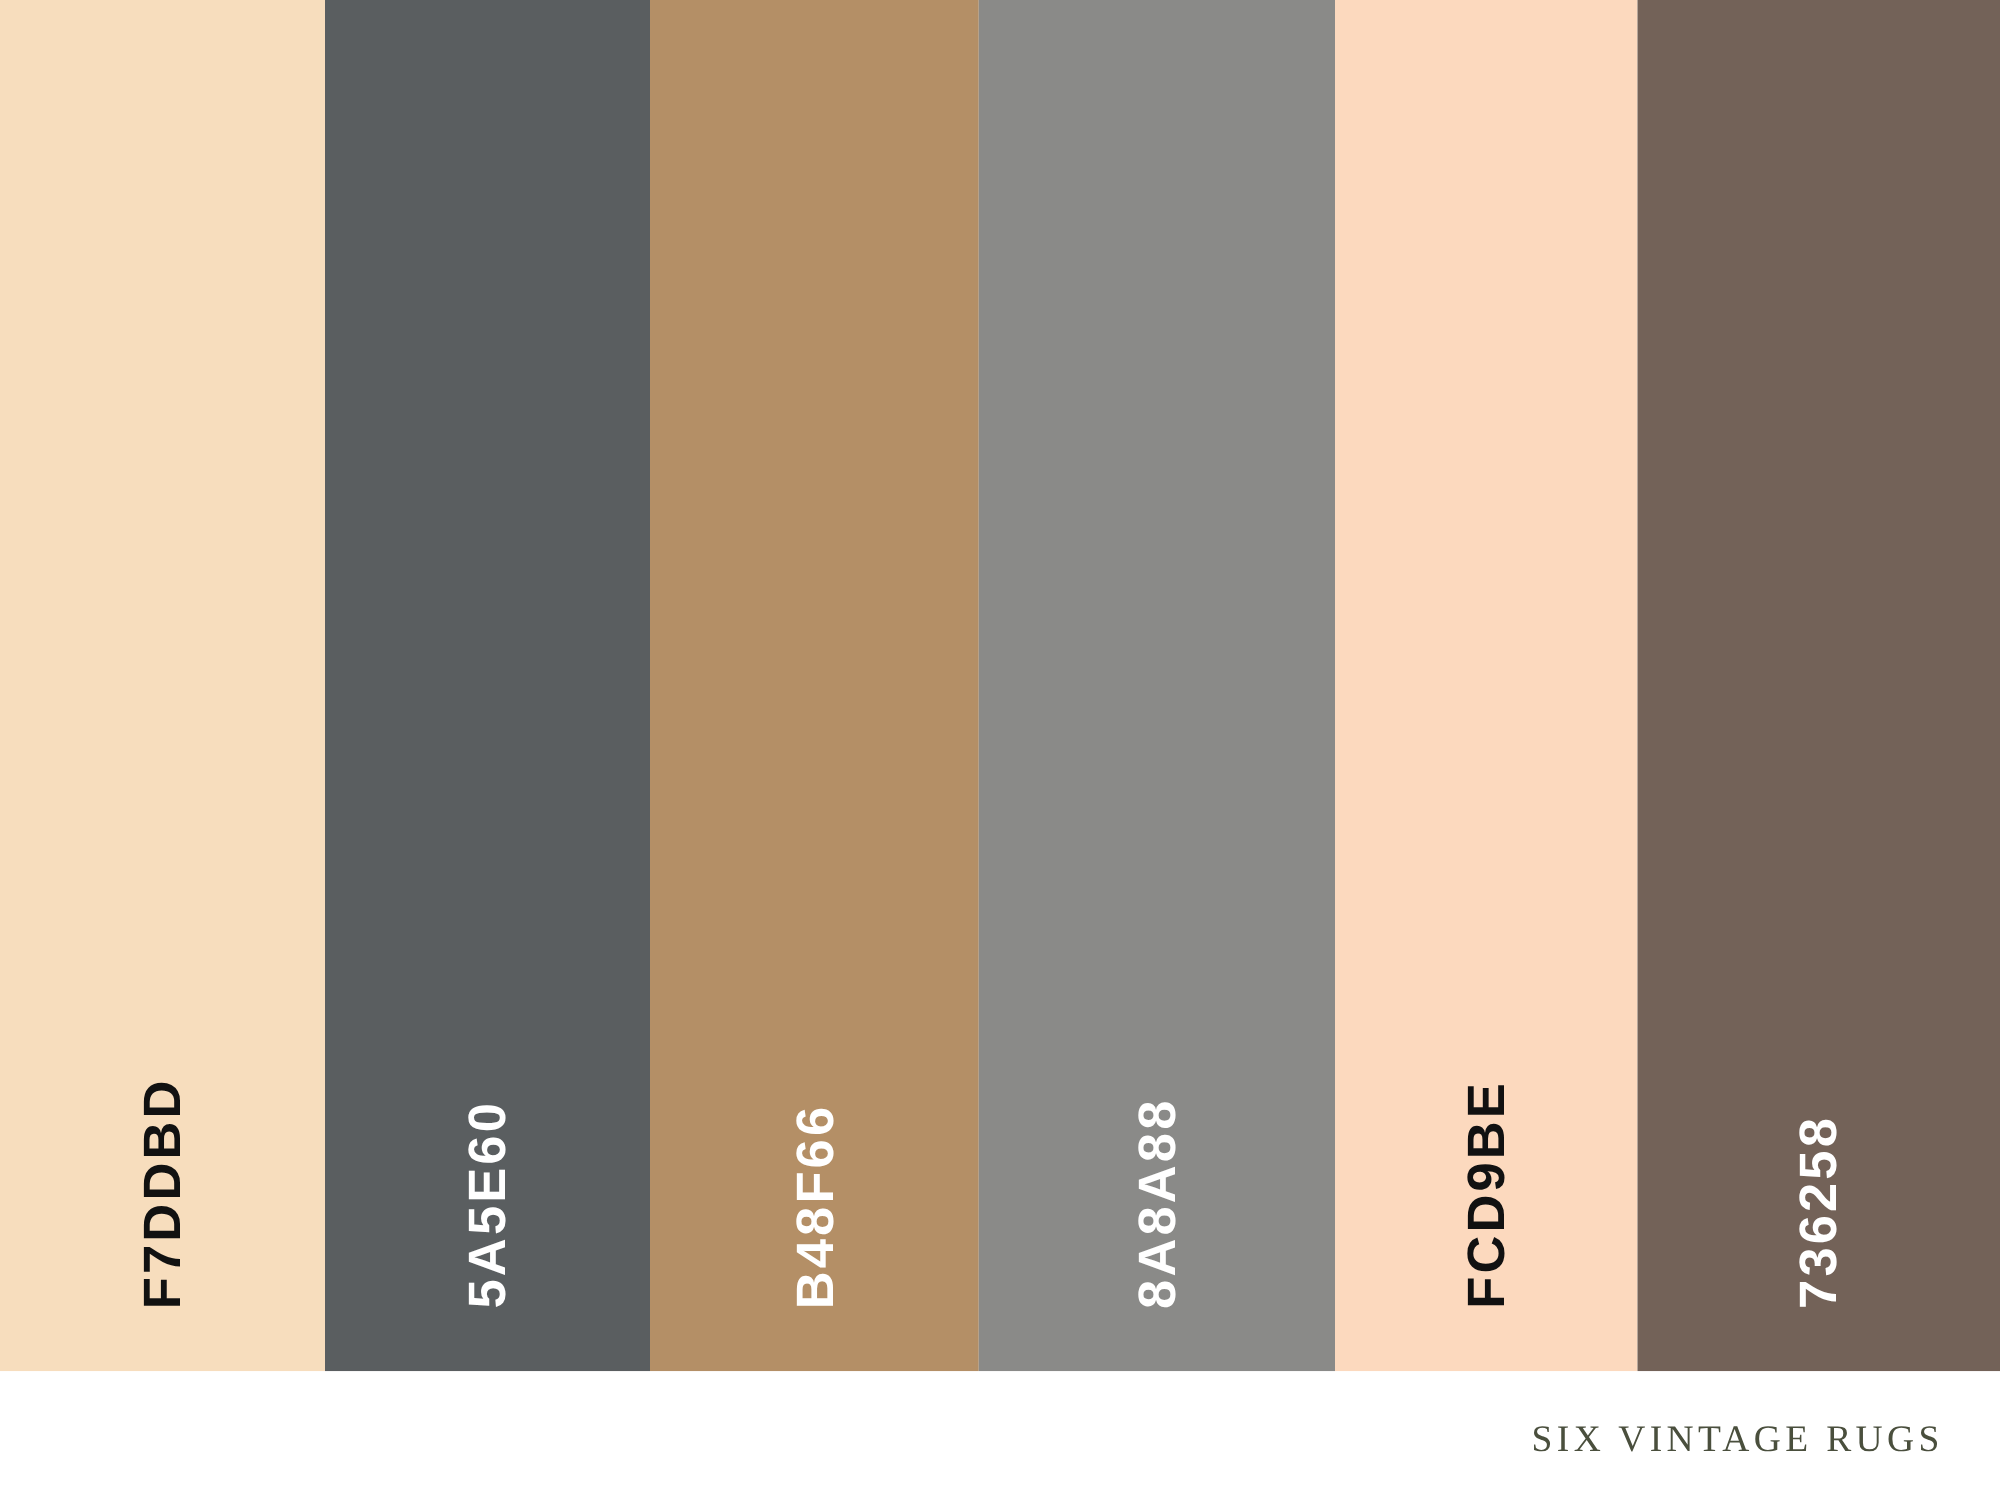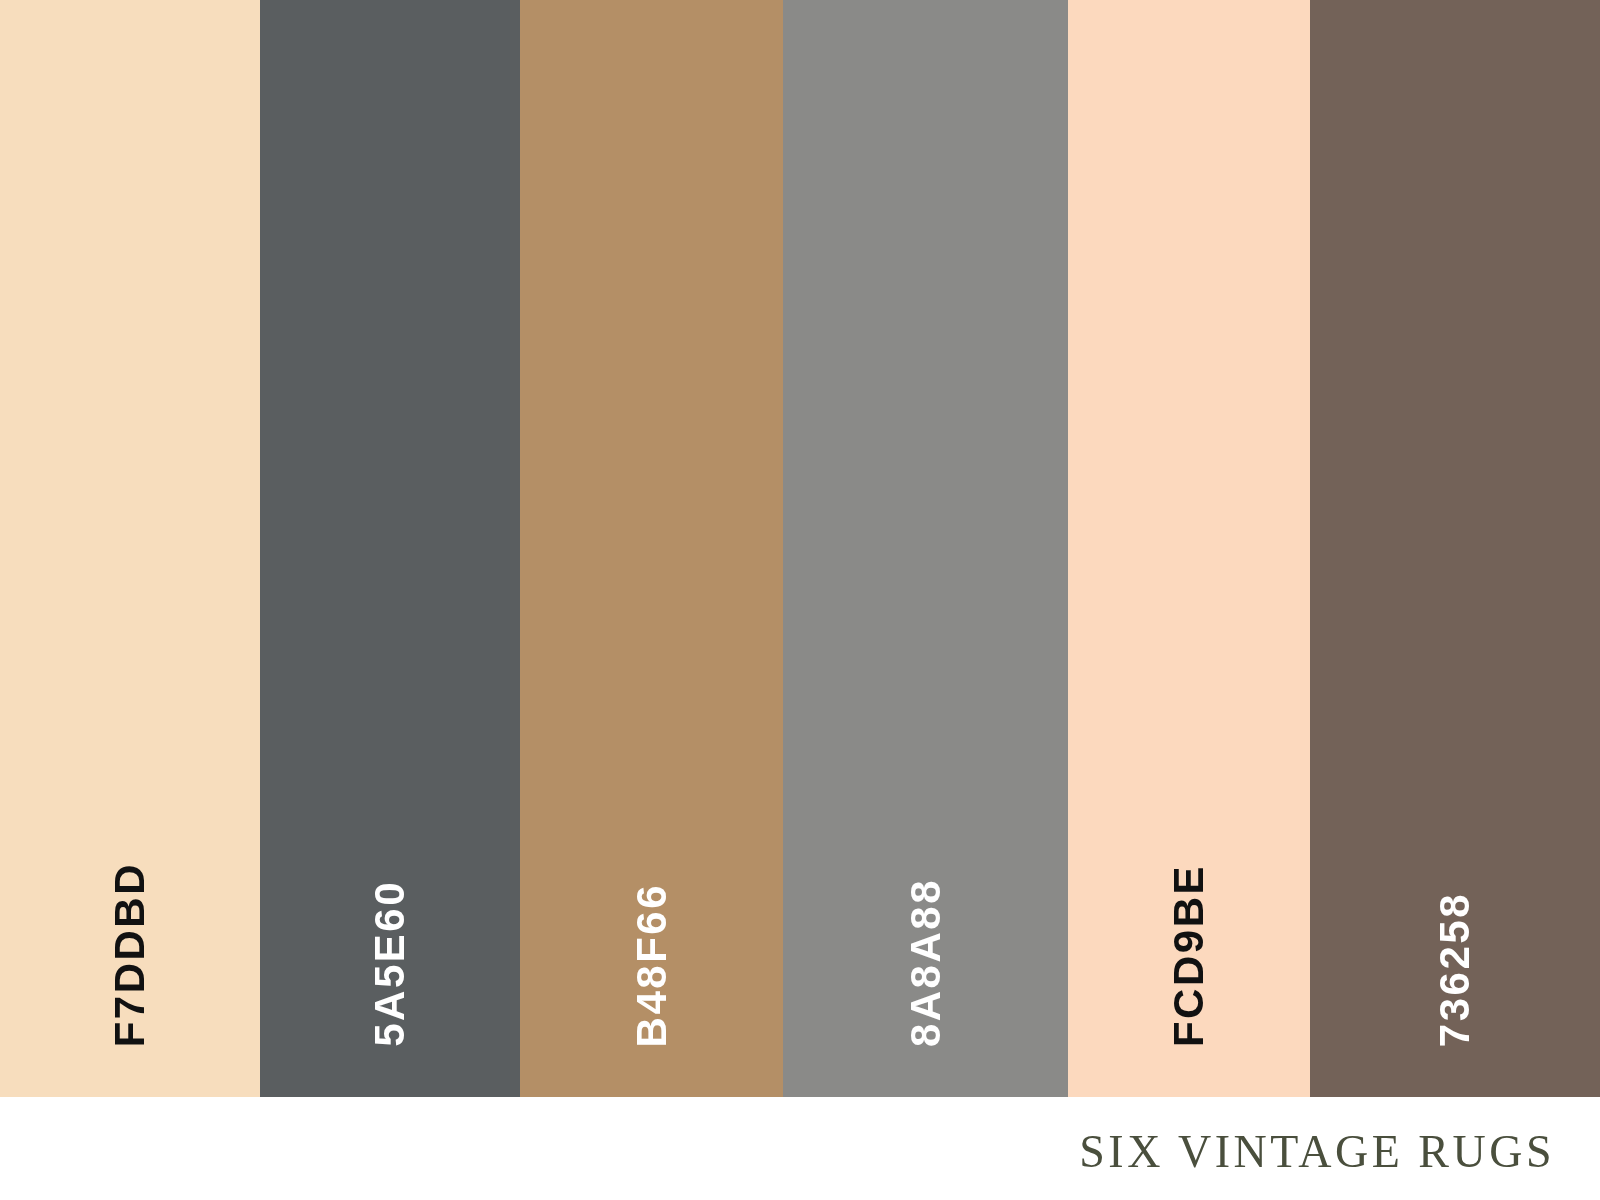--- a/index.html
+++ b/index.html
@@ -64,21 +64,21 @@
     width: 1600px;
     height: 103px;
     background: #ffffff;
     display: flex;
     align-items: center;
     justify-content: flex-end;
   }
 
   .brand-wordmark {
     font-family: "Liberation Serif", serif;
-    font-size: 46px;
+    font-size: 30px;
     letter-spacing: 3.5px;
     font-weight: 400;
     color: #4a4f3d;
     white-space: nowrap;
     margin-right: 45px;
     margin-top: 6px;
     user-select: none;
   }
 </style>
 </head>

